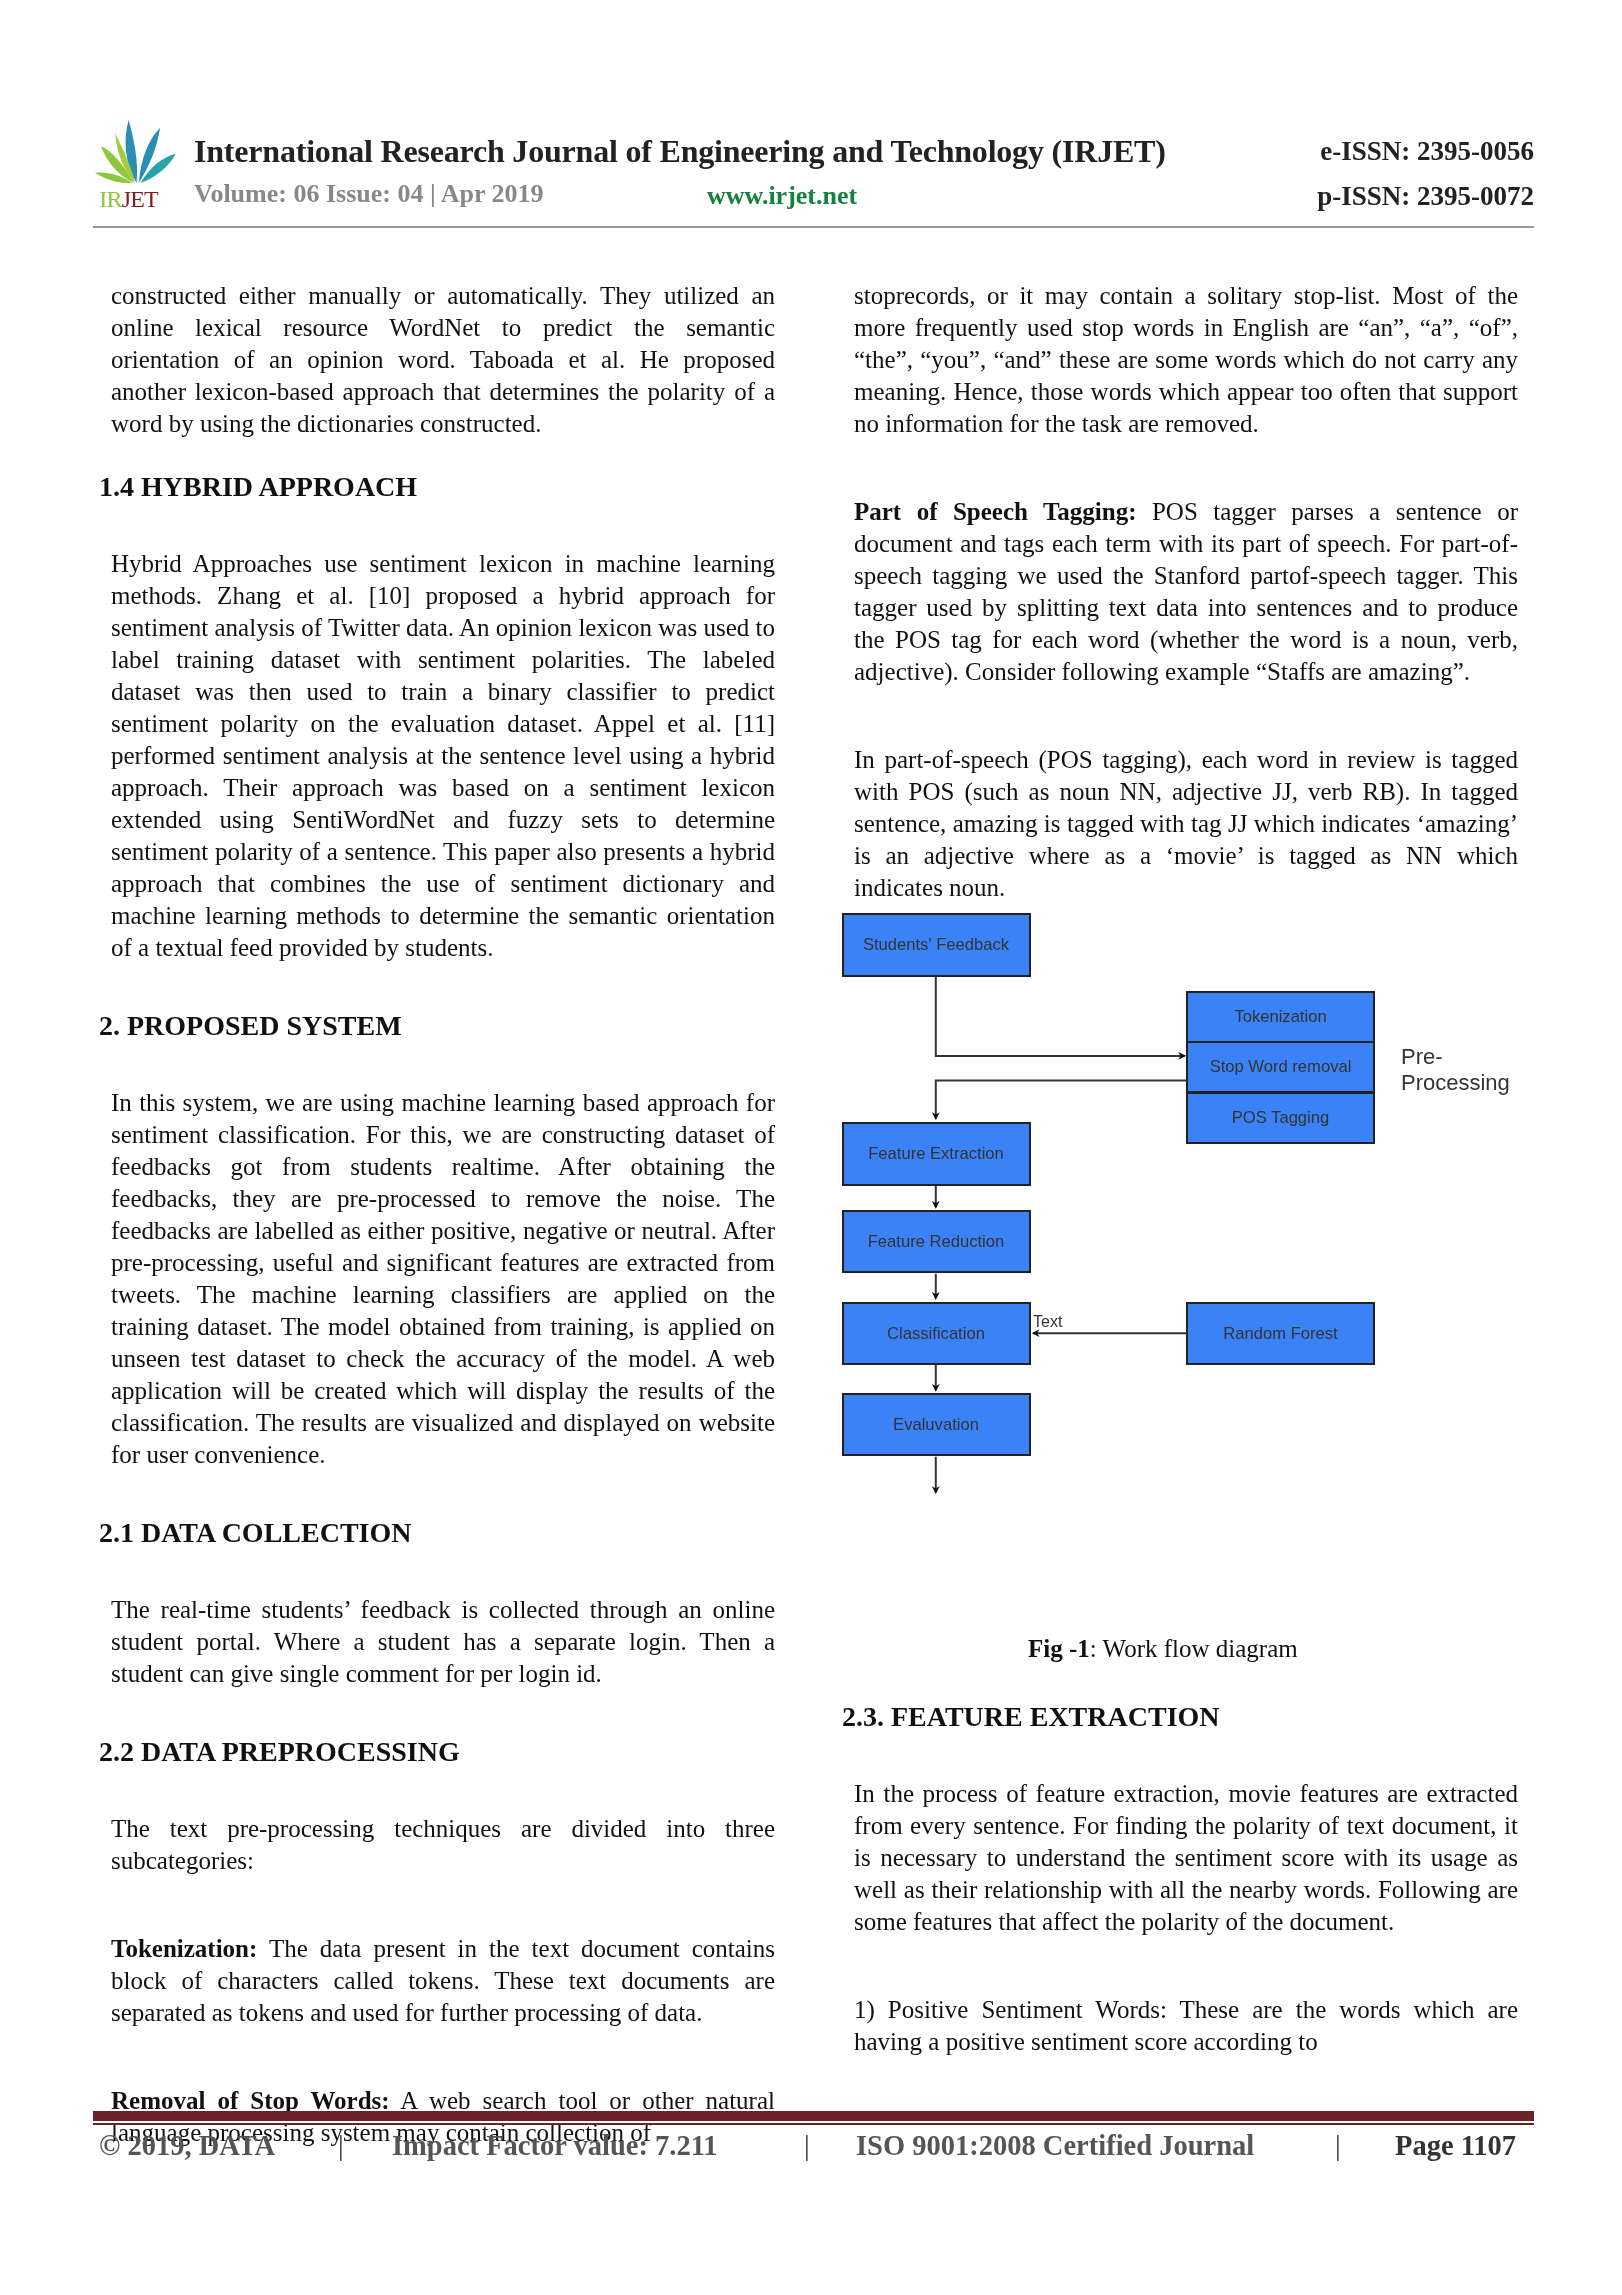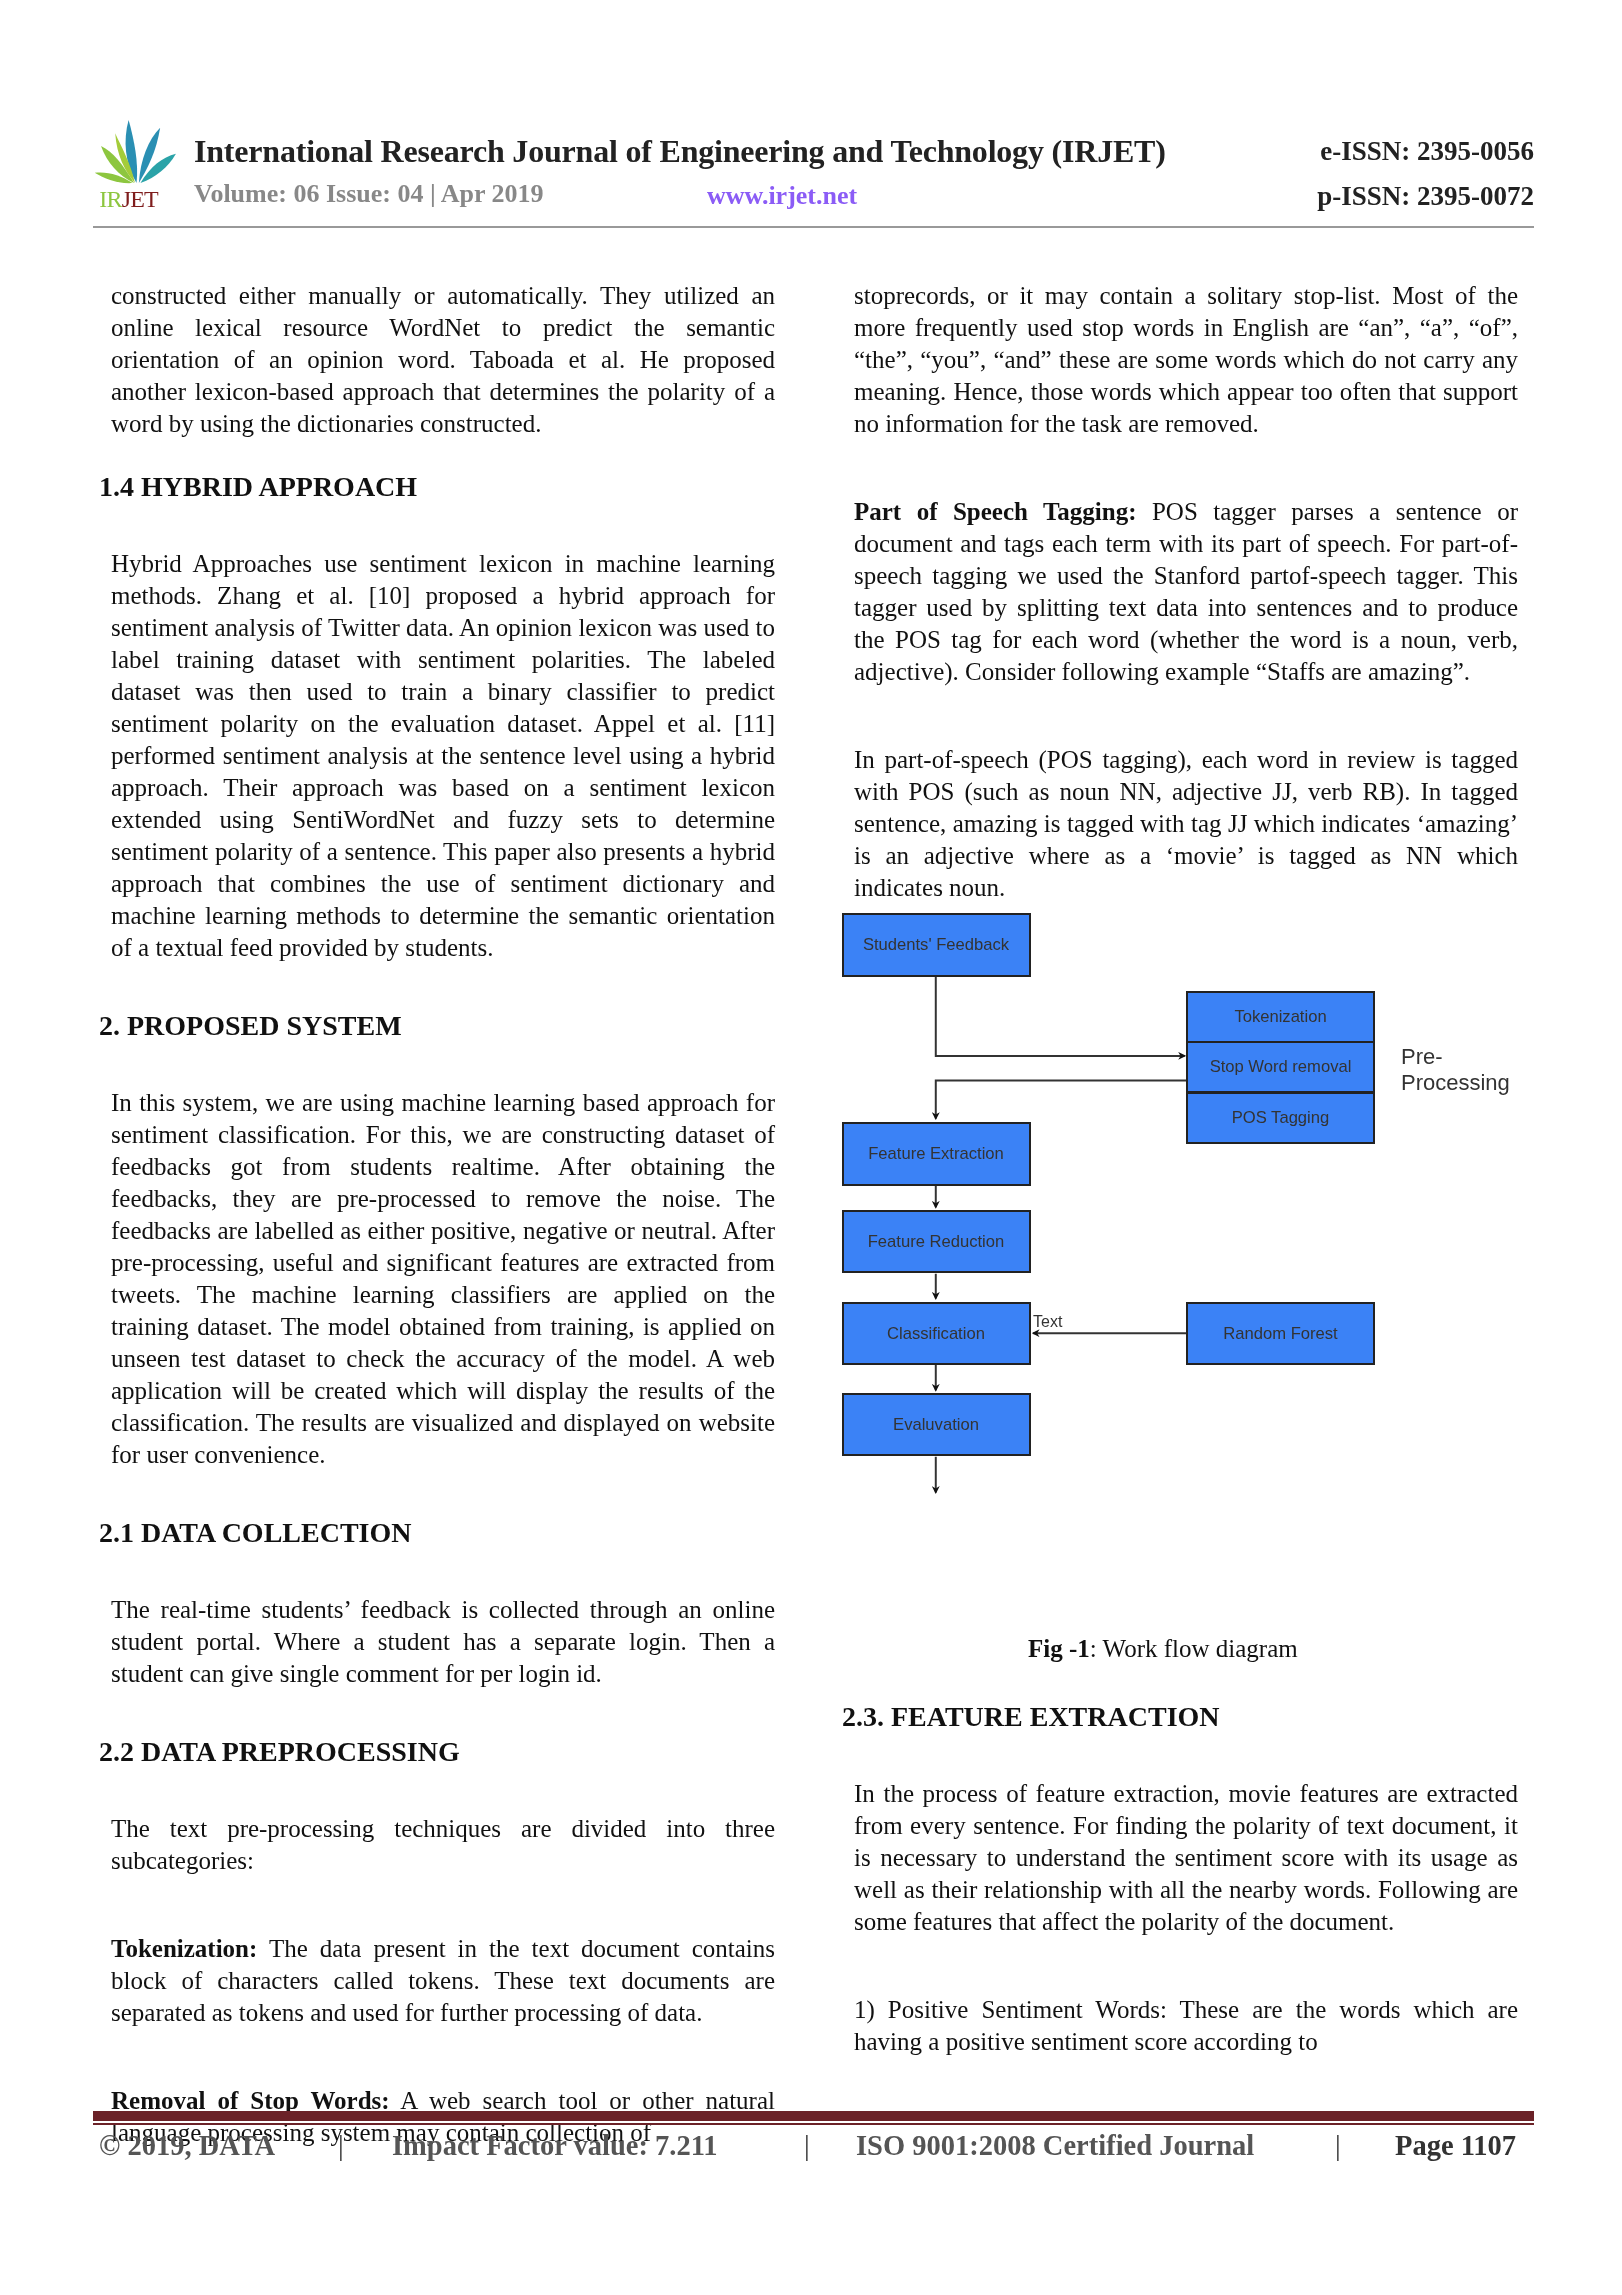--- a/index.html
+++ b/index.html
@@ -8,21 +8,21 @@
 
   
   .header { position: absolute; left: 93px; top: 111px; width: 1441px; height: 119px; }
   .logo { position: absolute; left: 0; top: 4.8px; width: 87px; height: 95px; }
   .logo-text { position: absolute; left: 6.3px; top: 70px; font-family: "Liberation Serif", serif; font-size: 24px; letter-spacing: -0.8px; }
   .logo-text .ir { color: #8dc63f; }
   .logo-text .jet { color: #7f1d1d; margin-top: 28px; }
   .journal-title { position: absolute; left: 101px; top: 22px; font-size: 32px; font-weight: bold; color: #222; white-space: nowrap; letter-spacing: -0.2px; }
   .eissn { position: absolute; right: 0; top: 25px; font-size: 27px; font-weight: bold; color: #222; white-space: nowrap; }
   .volume { position: absolute; left: 101px; top: 68px; font-size: 26px; font-weight: bold; color: #888; white-space: nowrap; }
-  .website { position: absolute; left: 614px; top: 70px; font-size: 26px; font-weight: bold; color: #8b5cf6; }
+  .website { position: absolute; left: 614px; top: 70px; font-size: 26px; font-weight: bold; color: #15803d; }
   .pissn { position: absolute; right: 0; top: 70px; font-size: 27px; font-weight: bold; color: #222; white-space: nowrap; }
   .header-rule { position: absolute; left: 93px; top: 226px; width: 1441px; height: 2.4px; background: #999; }
 
   
   .col { position: absolute; top: 268px; width: 688px; }
   .col-left { left: 99px; }
   .col-right { left: 842px; }
   p.body { margin: 12px; font-size: 25px; line-height: 32px; text-align: justify; font-family: "Liberation Serif", serif; color: #111; }
   h2.sec { margin: 0; font-size: 28px; font-weight: bold; font-family: "Liberation Serif", serif; color: #111; line-height: 35px; }
   .gap-s { height: 17.4px; }

